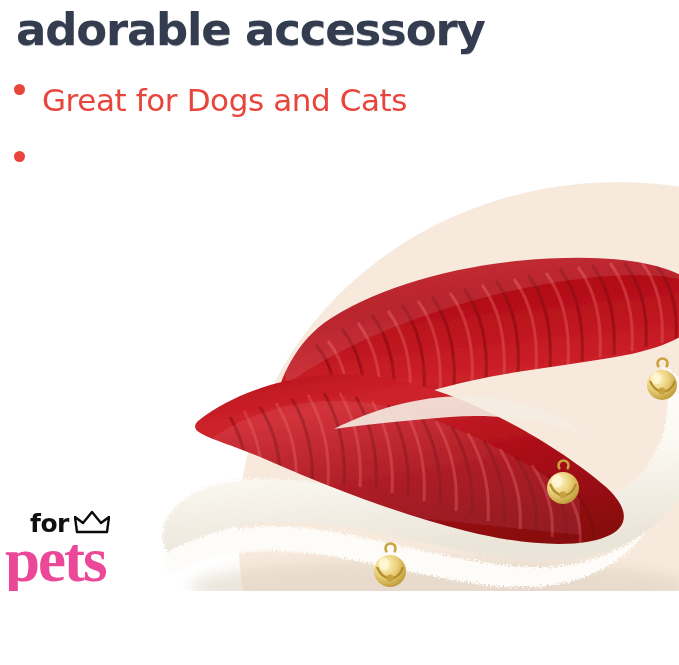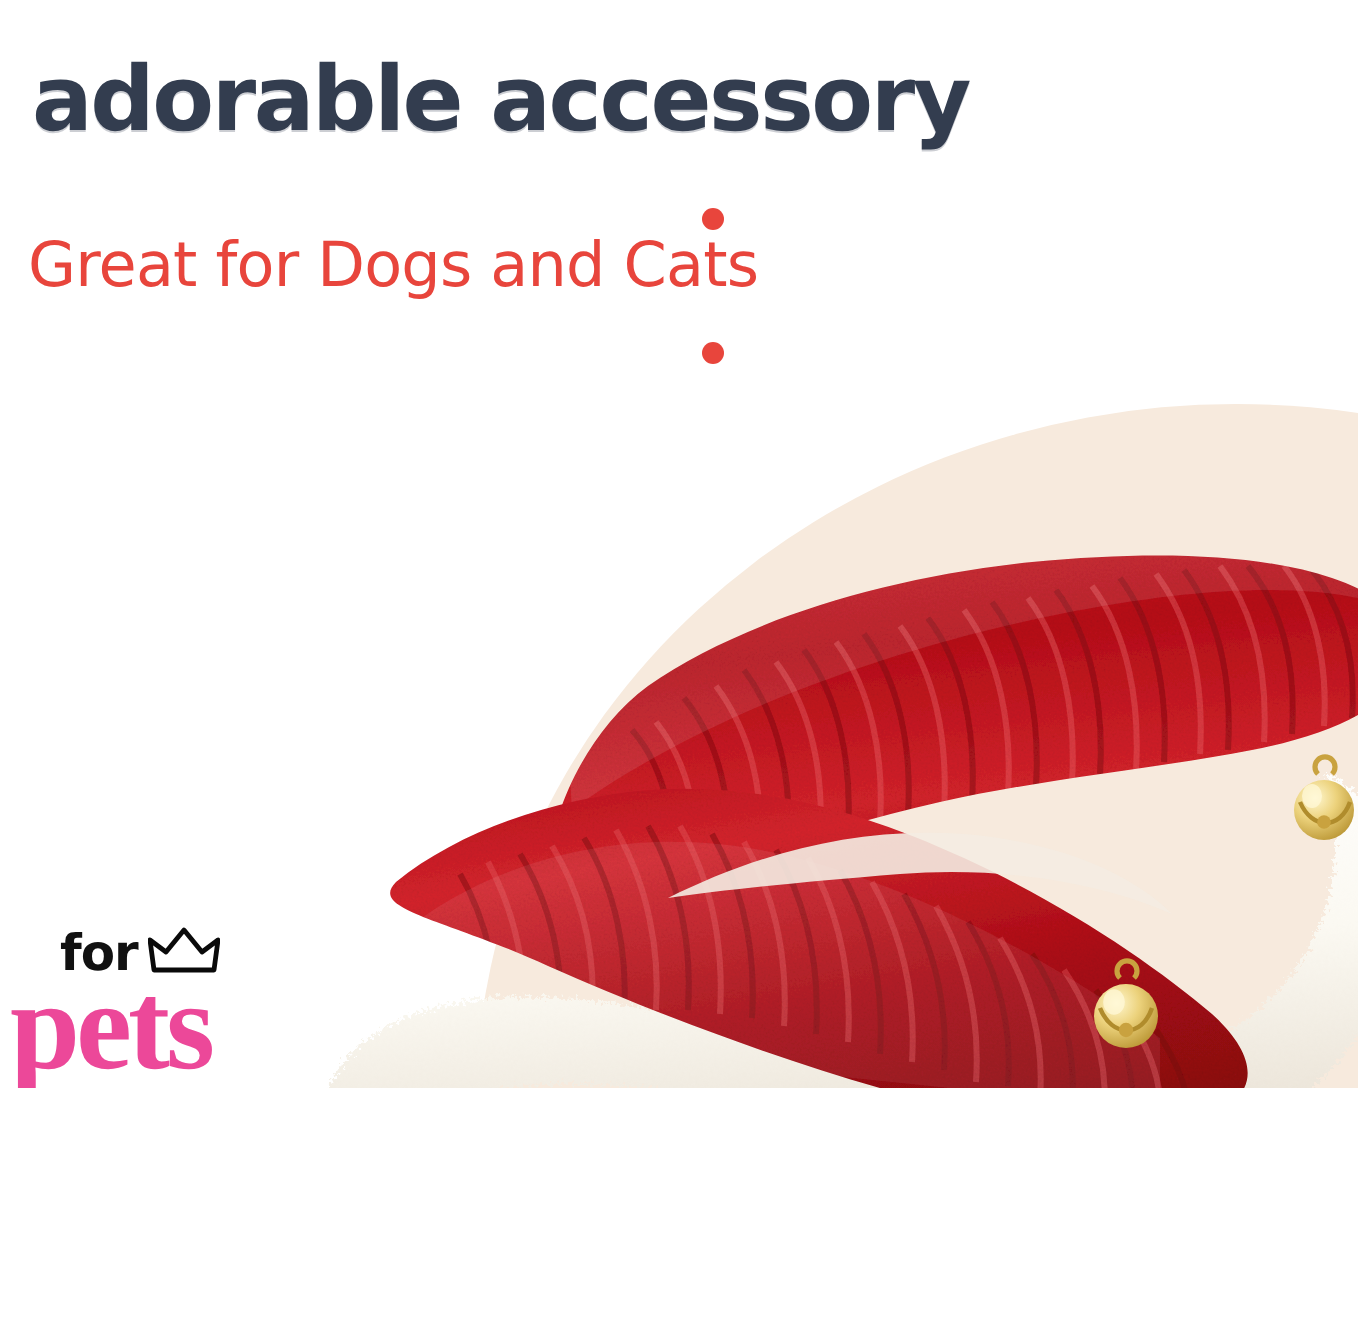--- a/index.html
+++ b/index.html
@@ -4,24 +4,23 @@
 <style>
   * { margin:0; padding:0; box-sizing:border-box; }
   html, body {
     width:679px; height:665px;
     background:#ffffff;
     font-family:"Liberation Sans", sans-serif;
     overflow:hidden;
   }
   #page {
     position:relative;
-    width:679px; height:524px;
+    width:679px; height:591px;
     background:#ffffff;
     overflow:hidden;
-    margin-top:20px;
   }
 
   
   .beige-circle {
     position:absolute;
     left:238px; top:182px;
     width:760px; height:700px;
     border-radius:50%;
     background:#f7eadd;
     z-index:0;
@@ -44,24 +43,23 @@
 
   
   .bullets {
     position:absolute;
     left:14px; top:82px;
     z-index:6;
     list-style:none;
   }
   .bullet {
     display:flex;
-    align-items:flex-end;
+    align-items:flex-start;
     height:67px;
     white-space:nowrap;
-    flex-direction:column;
   }
   .bullet-dot {
     width:11px; height:11px;
     border-radius:50%;
     background:#e8453c;
     flex:0 0 auto;
     margin-right:17px;
     margin-top:2px;
   }
   .bullet-text {

